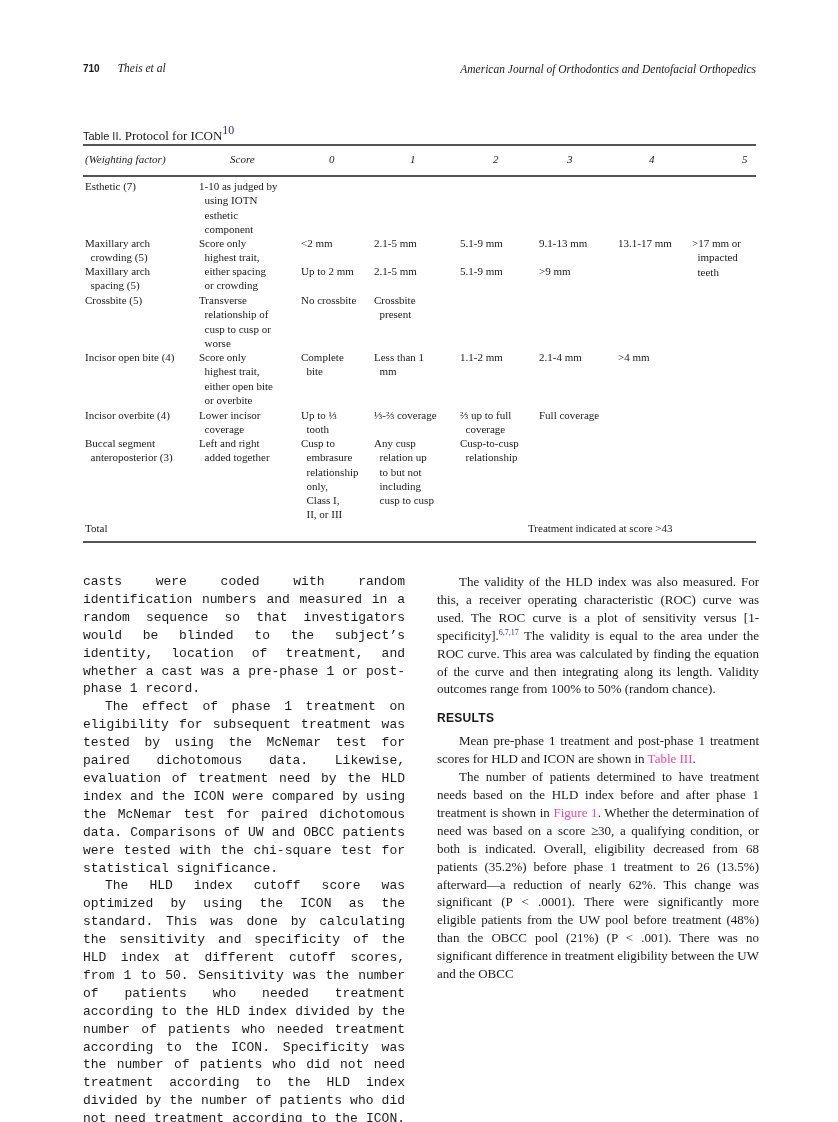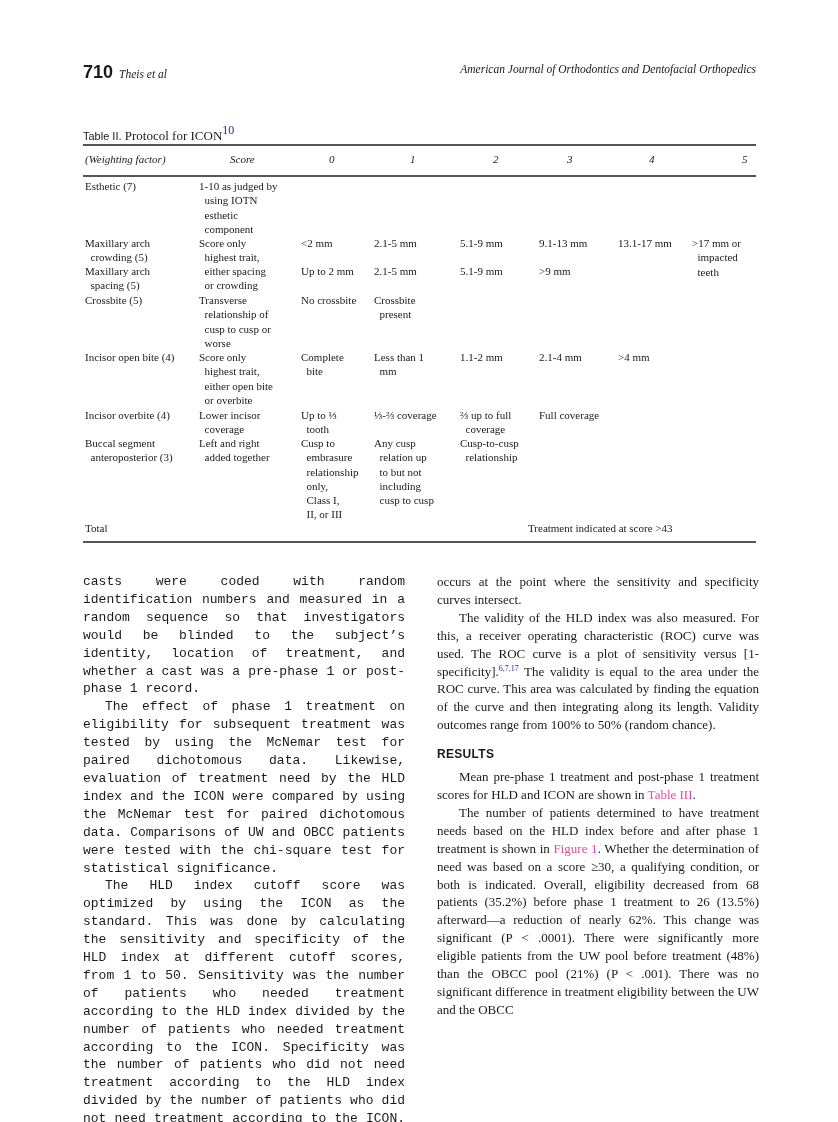--- a/index.html
+++ b/index.html
@@ -1,21 +1,21 @@
 <!DOCTYPE html>
 <html><head>
 <meta charset="utf-8">
 <style>
   html, body { margin: 0; padding: 0; background: #ffffff; }
   body { width: 838px; height: 1122px; position: relative; overflow: hidden;
          font-family: "Liberation Serif", "DejaVu Serif", serif; color: #1a1a1a; }
 
   .running-head { position: absolute; top: 62px; left: 83px; width: 673px; }
   .rh-left { position: absolute; left: 0; top: 0; font-size: 11.5px; white-space: nowrap; }
-  .rh-left .pg { font-family: "Liberation Sans", "DejaVu Sans", sans-serif; font-weight: bold; font-size: 18px; margin-right: 6px; }
+  .rh-left .pg { font-family: "Liberation Sans", "DejaVu Sans", sans-serif; font-weight: bold; font-size: 10px; margin-right: 18px; }
   .rh-left .auth { font-style: italic; }
   .rh-right { position: absolute; right: 0; top: 0; text-align: left; font-style: italic; font-size: 11.5px; line-height: 14px; }
 
   .table-caption { position: absolute; top: 123px; left: 83px; font-size: 13px; white-space: nowrap; }
   .table-caption .tlabel { font-family: "Liberation Sans", "DejaVu Sans", sans-serif; font-size: 11px; }
   .table-caption sup { font-size: 12px; color: #2a2a8a; vertical-align: 6px; }
 
   .rule { position: absolute; left: 83px; width: 673px; background: #555; }
   .rule.top { top: 144px; height: 2px; }
   .rule.mid { top: 175px; height: 2px; }
@@ -153,18 +153,17 @@
 
 <div class="rule bot"></div>
 
 <div class="col left">
   <p>casts were coded with random identification numbers and measured in a random sequence so that investigators would be blinded to the subject’s identity, location of treatment, and whether a cast was a pre-phase 1 or post-phase 1 record.</p>
   <p class="indent">The effect of phase 1 treatment on eligibility for subsequent treatment was tested by using the McNemar test for paired dichotomous data. Likewise, evaluation of treatment need by the HLD index and the ICON were compared by using the McNemar test for paired dichotomous data. Comparisons of UW and OBCC patients were tested with the chi-square test for statistical significance.</p>
   <p class="indent">The HLD index cutoff score was optimized by using the ICON as the standard. This was done by calculating the sensitivity and specificity of the HLD index at different cutoff scores, from 1 to 50. Sensitivity was the number of patients who needed treatment according to the HLD index divided by the number of patients who needed treatment according to the ICON. Specificity was the number of patients who did not need treatment according to the HLD index divided by the number of patients who did not need treatment according to the ICON. The resulting plot of sensitivity and specificity gives the optimized HLD index cutoff score, because, for any test, the optimal cutoff score is that which maximizes both sensitivity and specificity. This</p>
 </div>
 
 <div class="col right">
-  <p>occurs at the point where the sensitivity and specificity curves intersect.</p>
   <p class="indent"><span>The validity of the HLD index was also measured. For this, a receiver operating characteristic (ROC) curve was used. The ROC curve is a plot of sensitivity versus [1-specificity].</span><sup>6,7,17</sup><span> The validity is equal to the area under the ROC curve. This area was calculated by finding the equation of the curve and then integrating along its length. Validity outcomes range from 100% to 50% (random chance).</span></p>
   <h3>RESULTS</h3>
   <p class="indent"><span>Mean pre-phase 1 treatment and post-phase 1 treatment scores for HLD and ICON are shown in </span><span class="link">Table III</span><span>.</span></p>
   <p class="indent"><span>The number of patients determined to have treatment needs based on the HLD index before and after phase 1 treatment is shown in </span><span class="link">Figure 1</span><span>. Whether the determination of need was based on a score ≥30, a qualifying condition, or both is indicated. Overall, eligibility decreased from 68 patients (35.2%) before phase 1 treatment to 26 (13.5%) afterward—a reduction of nearly 62%. This change was significant (P &lt; .0001). There were significantly more eligible patients from the UW pool before treatment (48%) than the OBCC pool (21%) (P &lt; .001). There was no significant difference in treatment eligibility between the UW and the OBCC</span></p>
 </div>
 
 </body></html>

